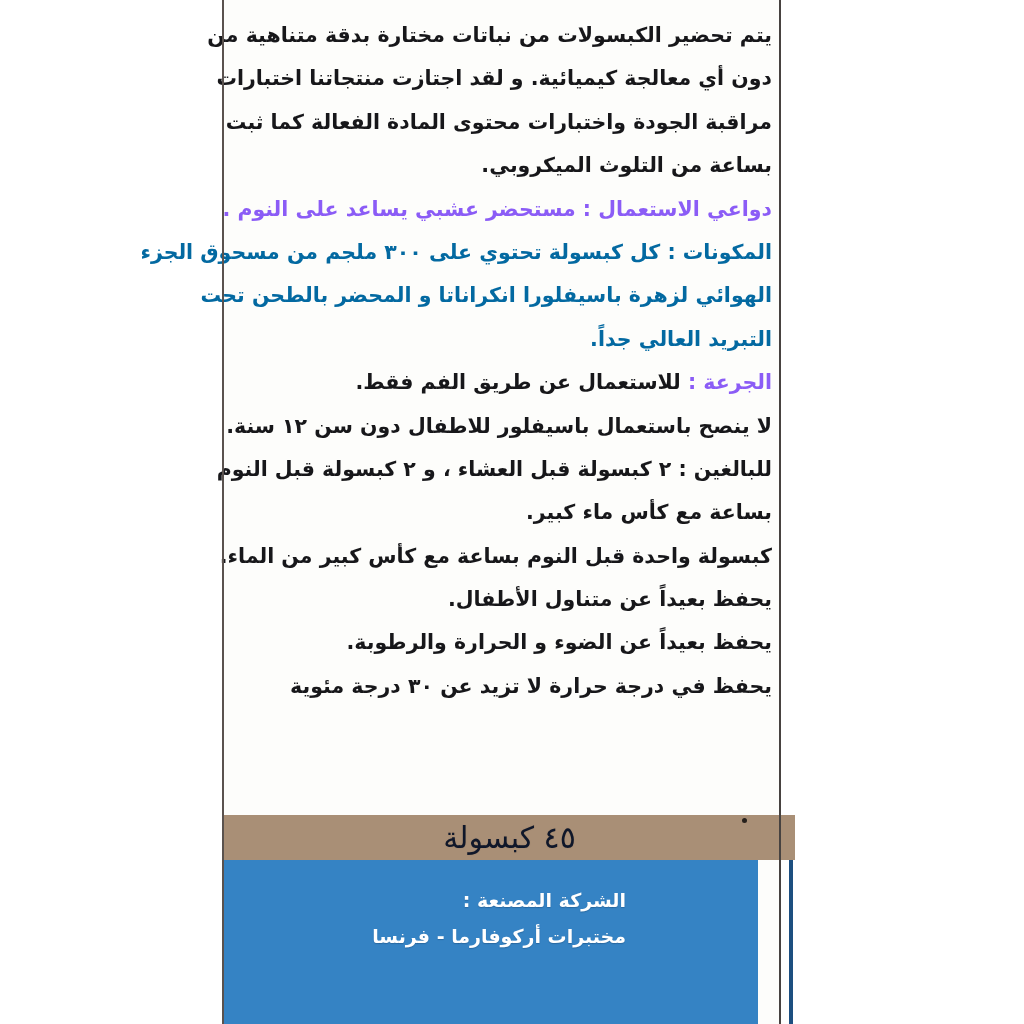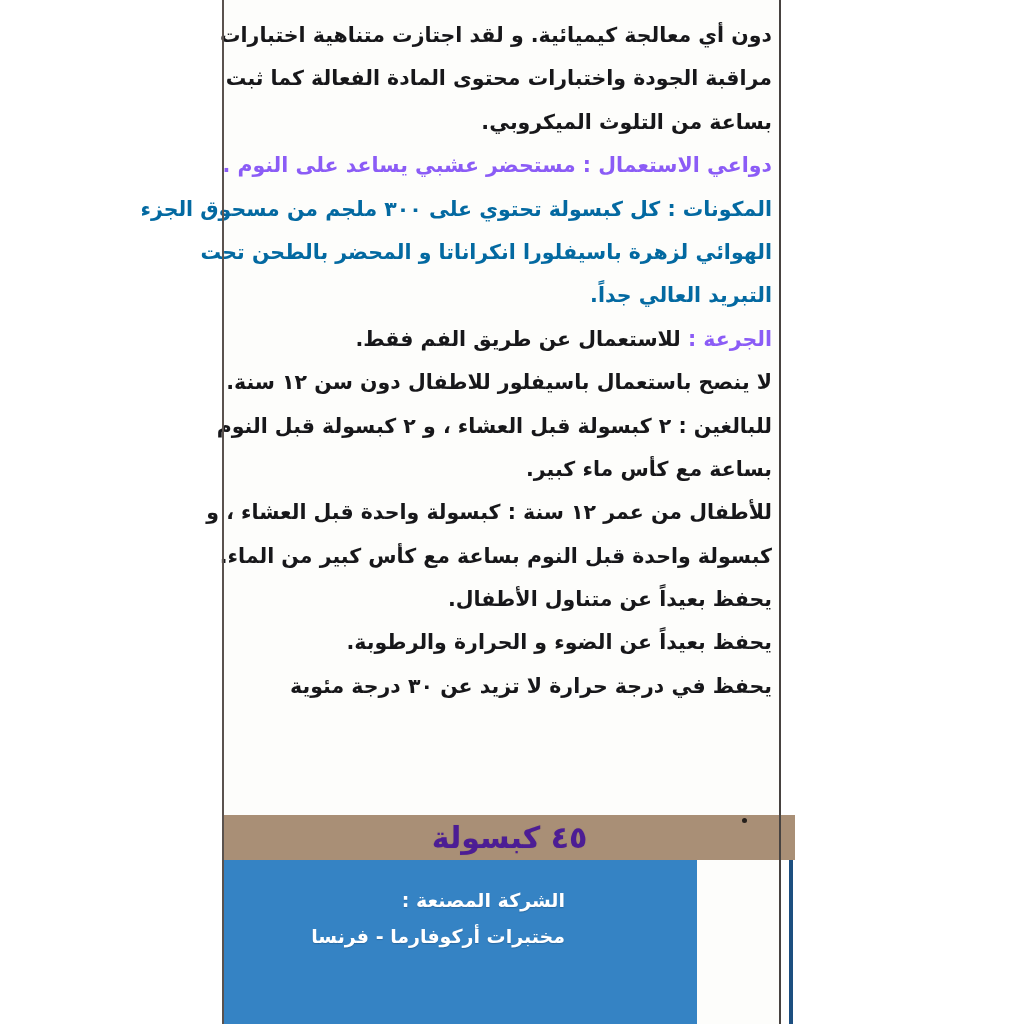--- a/index.html
+++ b/index.html
@@ -8,54 +8,54 @@
   .panel{position:absolute;left:223px;top:0;width:557px;height:1024px;background:#fdfdfb;}
   .border-left{position:absolute;left:222px;top:0;width:2px;height:1024px;background:#5a524e;z-index:6;}
   .border-right{position:absolute;left:779px;top:0;width:2px;height:1024px;background:#474240;z-index:6;}
 
   .text-block{position:absolute;left:234px;top:14px;width:538px;direction:rtl;text-align:right;z-index:2;}
   .line{height:43.4px;line-height:43.4px;font-size:20.5px;font-weight:bold;color:#17171a;white-space:nowrap;letter-spacing:0;}
   .blue{color:#8b5cf6;}
   .green{color:#0369a1;}
 
   .tan-band{position:absolute;left:224px;top:815px;width:571px;height:45px;background:#a98f76;z-index:1;display:flex;align-items:center;justify-content:center;}
-  .tan-band .count{color:#4c1d95;font-size:30px;font-weight:bold;direction:rtl;text-shadow:0 0 1px rgba(120,95,70,.4);}
+  .tan-band .count{color:#0f172a;font-size:30px;font-weight:normal;direction:rtl;text-shadow:0 0 1px rgba(120,95,70,.4);}
 
-  .blue-band{position:absolute;left:224px;top:860px;width:473px;height:164px;background:#3583c4;z-index:1;}
+  .blue-band{position:absolute;left:224px;top:860px;width:534px;height:164px;background:#3583c4;z-index:1;}
   .navy-edge{position:absolute;left:789px;top:860px;width:4px;height:164px;background:#1d4f80;z-index:2;}
   .blue-band-inner{position:absolute;top:22px;right:132px;direction:rtl;text-align:right;color:#ffffff;font-weight:bold;font-size:19px;line-height:36px;text-shadow:0 1px 1px rgba(20,60,100,.35);}
 
   .dot{position:absolute;left:742px;top:818px;width:5px;height:5px;background:#26201c;border-radius:50%;z-index:4;}
 </style>
 </head>
 <body>
 
 <div class="panel"></div>
 <div class="border-left"></div>
 <div class="border-right"></div>
 
 <div class="text-block">
-  <div class="line">دون أي معالجة كيميائية. و لقد اجتازت متناهية اختبارات</div>
+  <div class="line">يتم تحضير الكبسولات من نباتات مختارة بدقة متناهية من</div>
+  <div class="line">دون أي معالجة كيميائية. و لقد اجتازت منتجاتنا اختبارات</div>
   <div class="line">مراقبة الجودة واختبارات محتوى المادة الفعالة كما ثبت</div>
   <div class="line">بساعة من التلوث الميكروبي.</div>
 
   <div class="line blue">دواعي الاستعمال : مستحضر عشبي يساعد على النوم .</div>
 
   <div class="line green">المكونات : كل كبسولة تحتوي على ٣٠٠ ملجم من مسحوق الجزء</div>
   <div class="line green">الهوائي لزهرة باسيفلورا انكراناتا و المحضر بالطحن تحت</div>
   <div class="line green">التبريد العالي جداً.</div>
 
   <div class="line"><span class="blue">الجرعة : </span><span>للاستعمال عن طريق الفم فقط.</span></div>
 
   <div class="line">لا ينصح باستعمال باسيفلور للاطفال دون سن ١٢ سنة.</div>
 
   <div class="line">للبالغين : ٢ كبسولة قبل العشاء ، و ٢ كبسولة قبل النوم</div>
   <div class="line">بساعة مع كأس ماء كبير.</div>
 
-  <div class="line">للأطفال من عمر ١٢ سنة : كبسولة واحدة قبل العشاء ، و</div>
   <div class="line">كبسولة واحدة قبل النوم بساعة مع كأس كبير من الماء.</div>
 
   <div class="line">يحفظ بعيداً عن متناول الأطفال.</div>
   <div class="line">يحفظ بعيداً عن الضوء و الحرارة والرطوبة.</div>
   <div class="line">يحفظ في درجة حرارة لا تزيد عن ٣٠ درجة مئوية</div>
 </div>
 
 <div class="tan-band">
   <span class="count">٤٥ كبسولة</span>
 </div>

